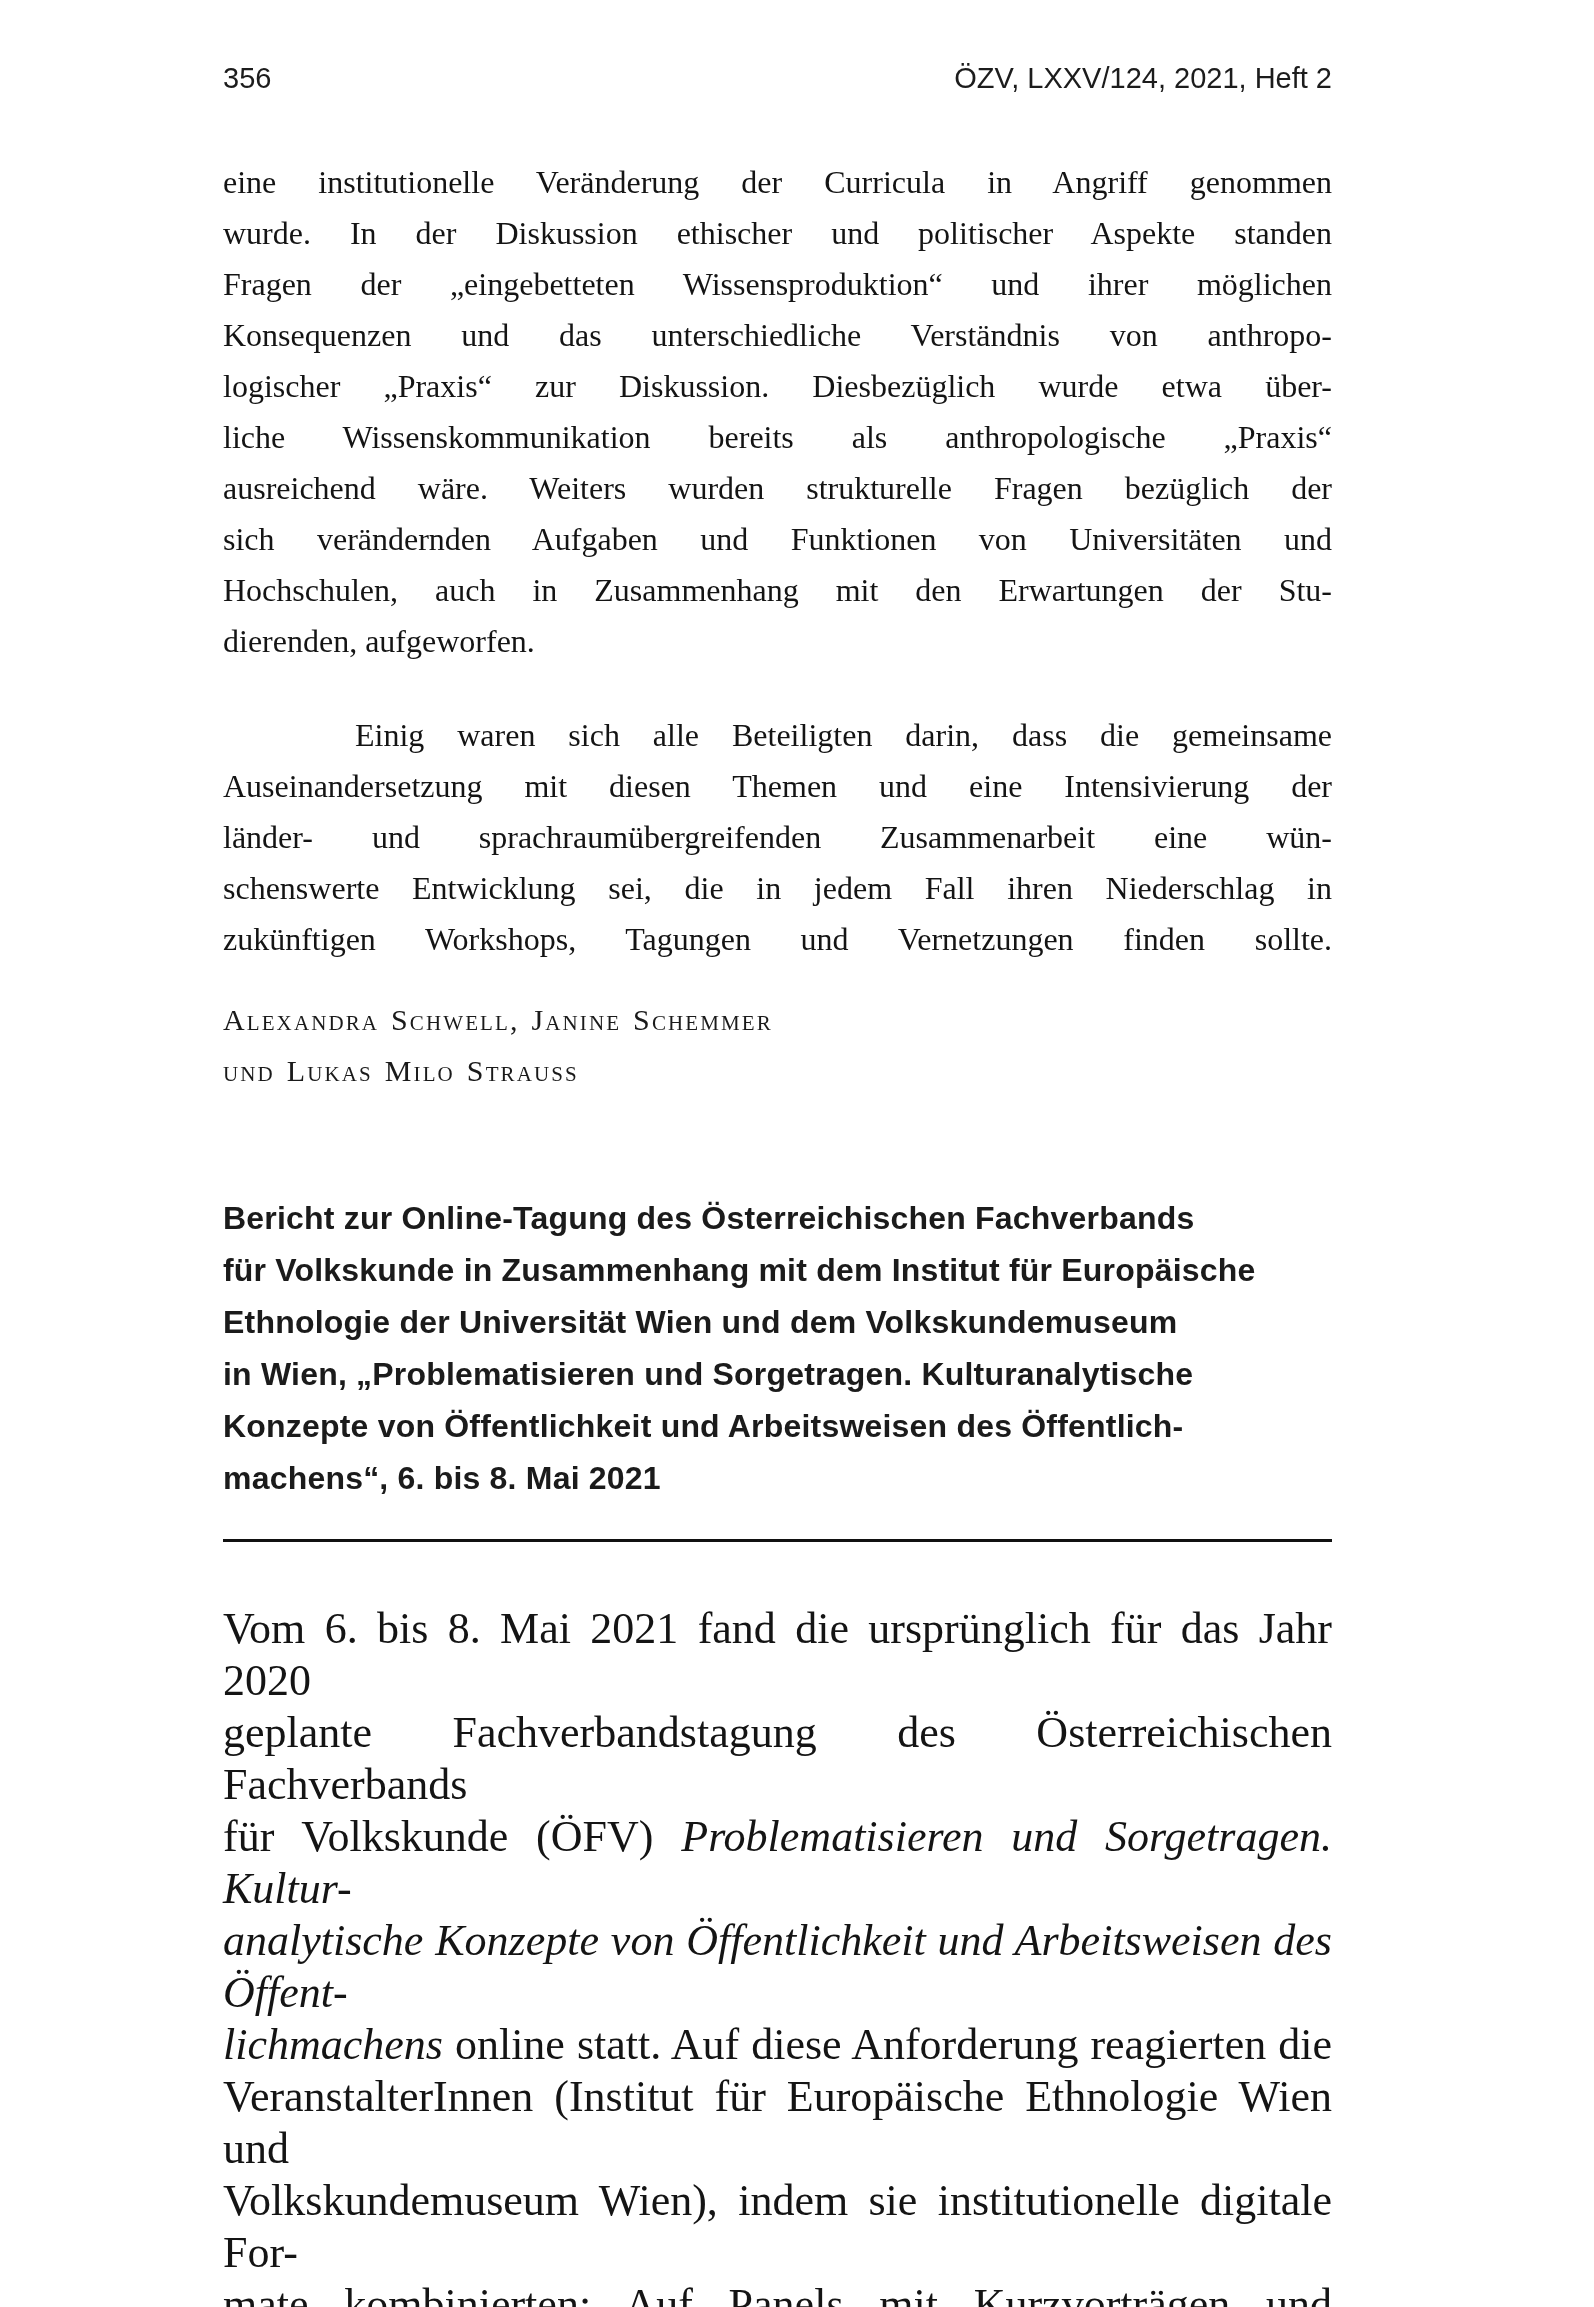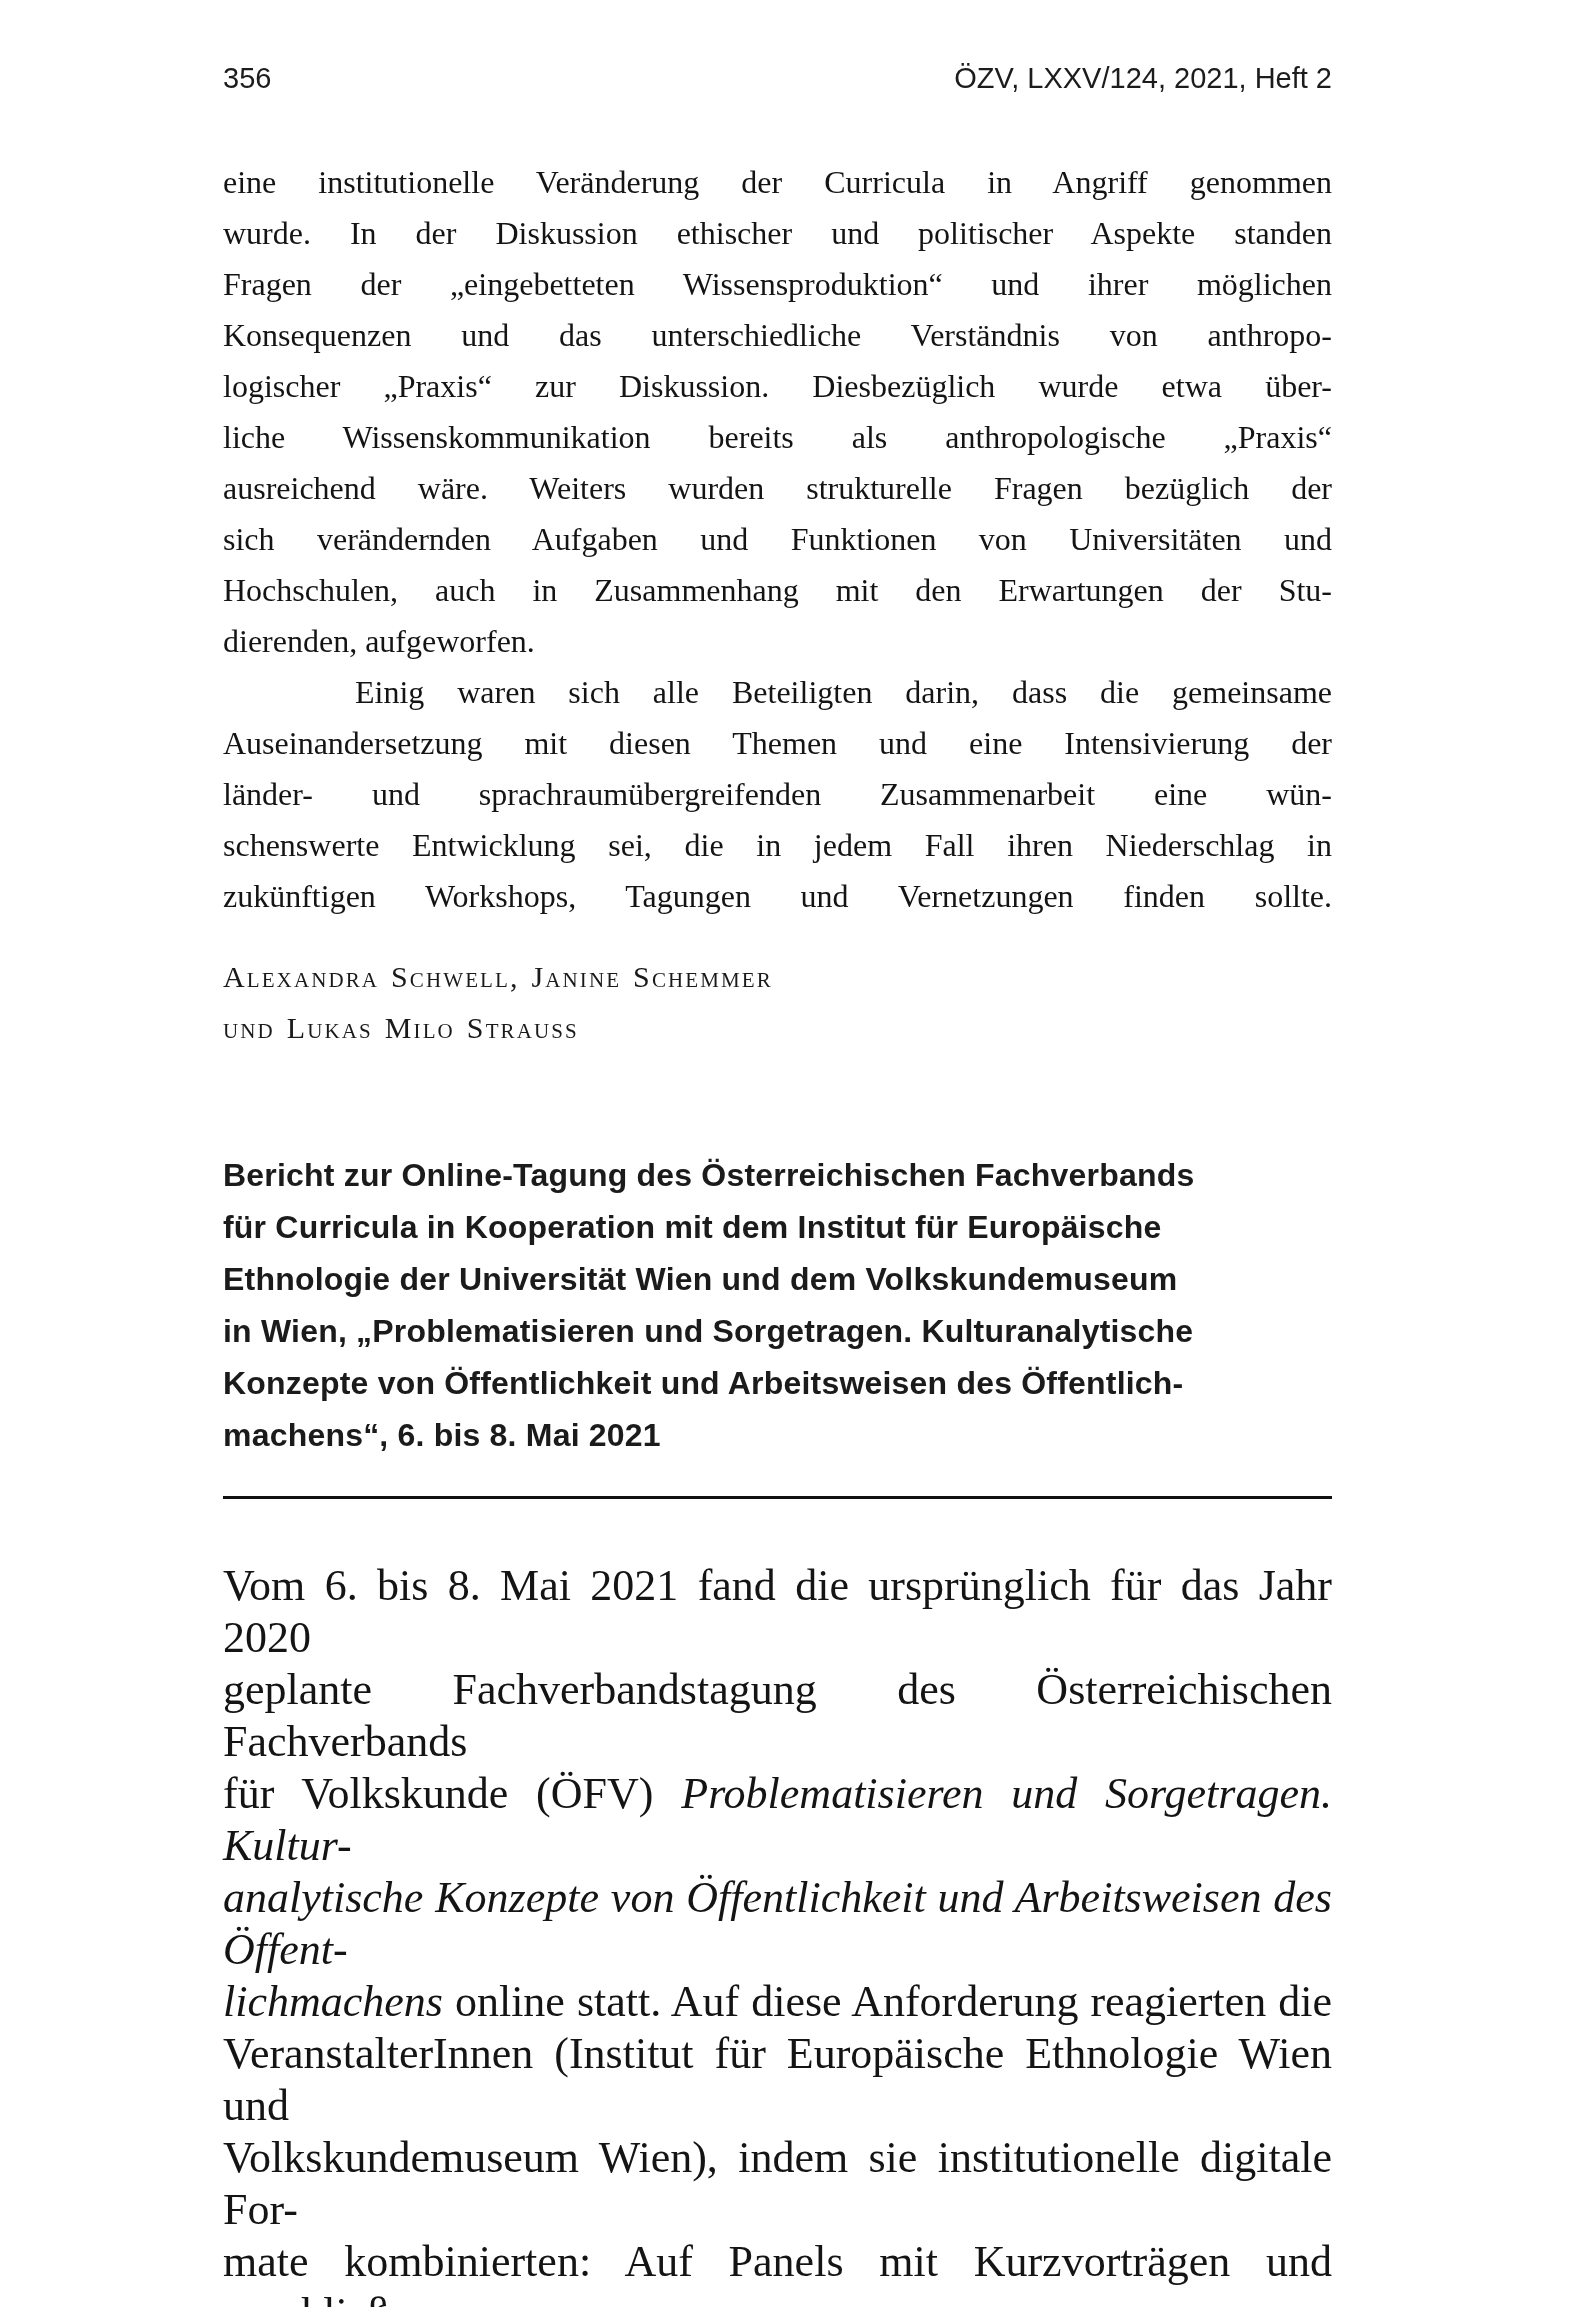--- a/index.html
+++ b/index.html
@@ -26,20 +26,21 @@
     font-size: 29px;
     line-height: 29px;
     color: #1c1c1c;
   }
   
   .para {
     font-family: "Liberation Serif", "DejaVu Serif", serif;
     font-size: 32px;
     line-height: 51px;
     color: #141414;
+    margin-top: 43px;
   }
   .para .line { text-align: justify; text-align-last: justify; }
   .ragged-last .line:last-child { text-align-last: left; }
   .indent-first .line:first-child { text-indent: 132px; }
   .it { font-style: italic; }
 
   .prev-article .para:first-child { margin-top: 64px; }
 
   .authors {
     margin-top: 29px;
@@ -103,21 +104,21 @@
       </div>
     <div class="authors">
       <div>Alexandra Schwell, Janine Schemmer</div>
       <div>und Lukas Milo Strauss</div>
     </div>
   </section>
 
   <section class="report">
     <h1 class="report-title">
         <div class="line"><span>Bericht zur Online-Tagung des Österreichischen Fachverbands</span></div>
-        <div class="line"><span>für Curricula in Kooperation mit dem Institut für Europäische</span></div>
+        <div class="line"><span>für Volkskunde in Zusammenhang mit dem Institut für Europäische</span></div>
         <div class="line"><span>Ethnologie der Universität Wien und dem Volkskundemuseum</span></div>
         <div class="line"><span>in Wien, „Problematisieren und Sorgetragen. Kulturanalytische</span></div>
         <div class="line"><span>Konzepte von Öffentlichkeit und Arbeitsweisen des Öffentlich-</span></div>
         <div class="line"><span>machens“, 6. bis 8. Mai 2021</span></div>
       </h1>
     <hr class="divider">
     <div class="para">
         <div class="line"><span>Vom 6. bis 8. Mai 2021 fand die ursprünglich für das Jahr 2020</span></div>
         <div class="line"><span>geplante Fachverbandstagung des Österreichischen Fachverbands</span></div>
         <div class="line"><span>für Volkskunde (ÖFV) </span><span class="it">Problematisieren und Sorgetragen. Kultur-</span></div>

